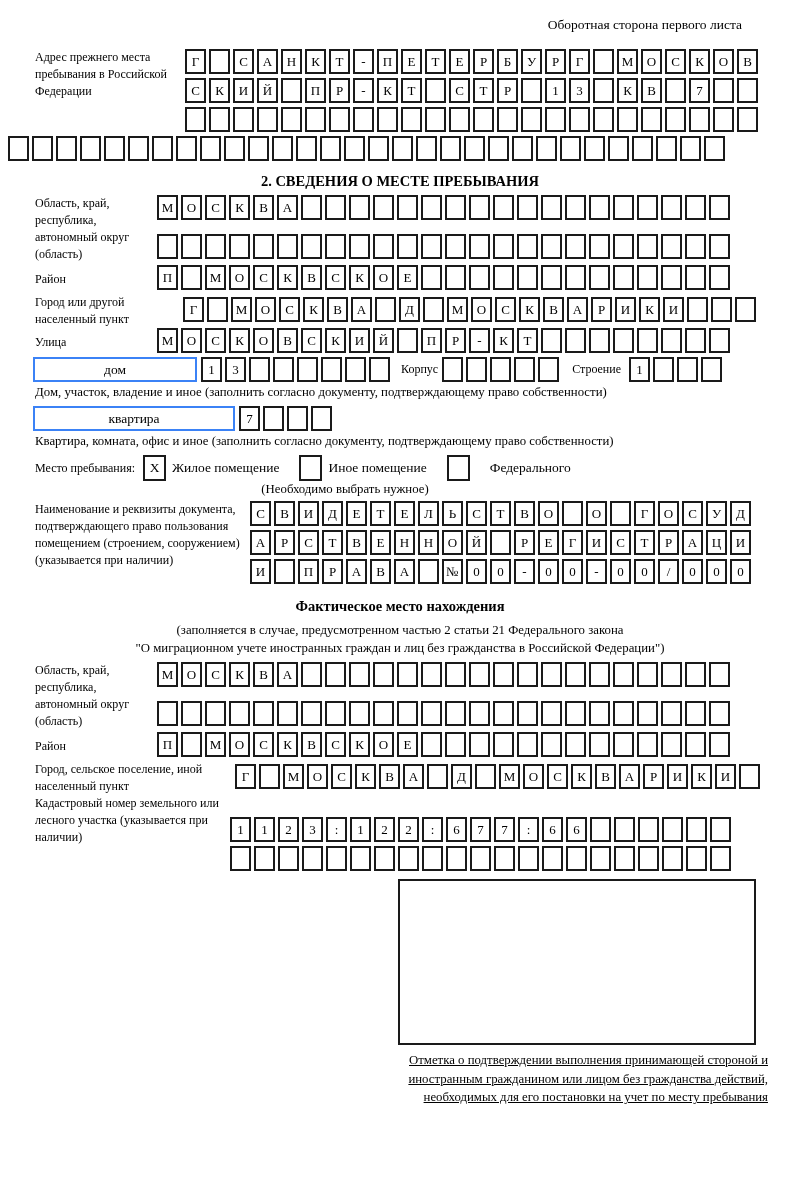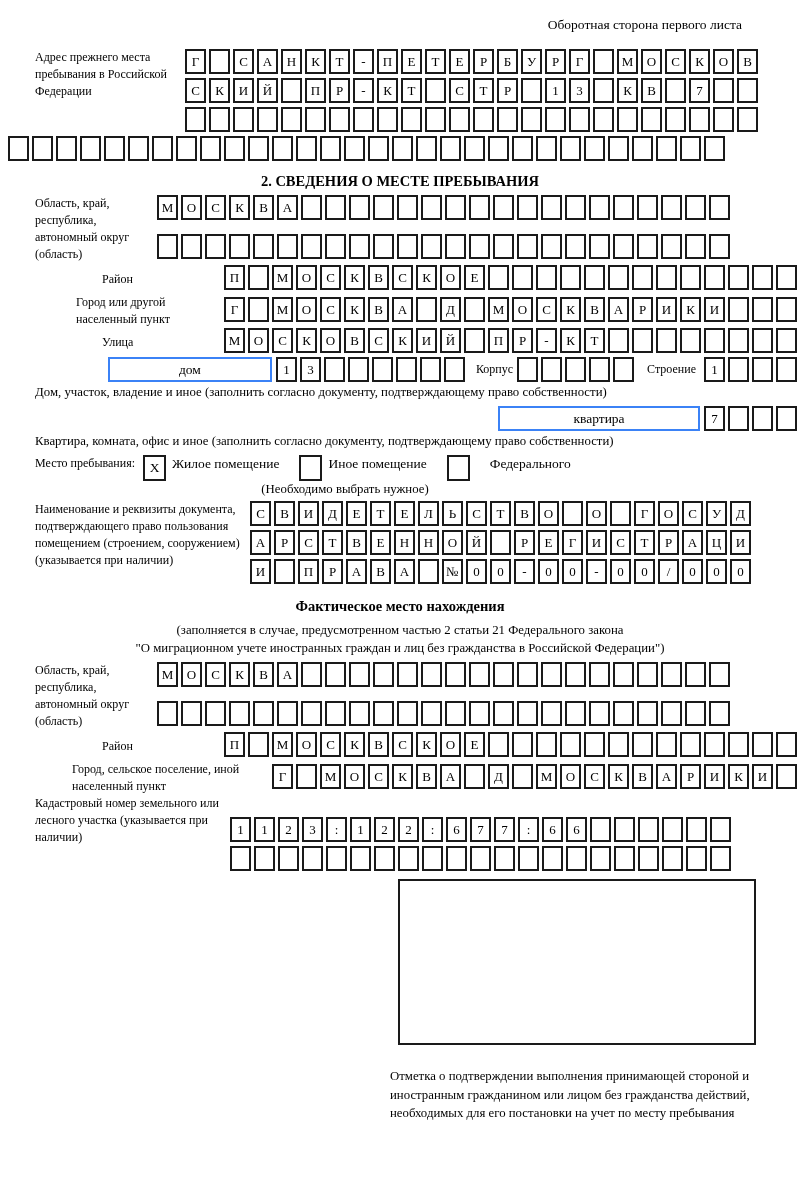--- a/index.html
+++ b/index.html
@@ -6,21 +6,21 @@
   body {
     width:800px; height:1180px; overflow:hidden; color:#000;
     font-family:"Liberation Serif","DejaVu Serif",serif;
     font-size:13.5px; line-height:1.4;
   }
   .page { padding-top:16px; }
   .hdr-note { text-align:right; padding-right:58px; font-size:13.5px; }
 
   .ml { margin-left:35px; }
   .rowflex { display:flex; align-items:flex-start; }
-  .vcenter { align-items:center;justify-content:flex-end; }
+  .vcenter { align-items:center; }
   .lbl { flex:none; font-size:12px; line-height:1.42; }
 
   .cells { display:flex; flex:none; margin-bottom:4px; }
   .cell {
     flex:none; width:17px; height:21px; margin-right:3px;
     border:2px solid #1a1a1a; text-align:center;
     font-size:13px; line-height:21px; overflow:hidden;
   }
   .widebox {
     flex:none; height:21px; border:2px solid #3b82f6;
@@ -36,30 +36,30 @@
   .w-region { width:122px; }
   .w-city1 { width:148px; }
   .w-doc { width:215px; }
   .w-city2 { width:200px; }
   .w-cad { width:195px; }
 
   .chkbox {
     flex:none; width:19px; height:22px; border:2px solid #1a1a1a;
     text-align:center; font-size:13.5px; line-height:22px; margin:0 6px;
   }
-  .stayrow { display:flex; }
+  .stayrow { display:flex; align-items:center; }
   .stayrow .opt-label { margin-right:14px; }
 
   .stamp-box {
     margin-left:398px; width:358px; height:166px;
     border:2px solid #1a1a1a; box-sizing:border-box;
   }
   .stamp-caption {
-    margin-left:390px; width:378px; text-align:left;
-    font-size:12.8px; margin-top:22px; line-height:1.45;
+    margin-left:390px; width:378px; text-align:right;
+    font-size:12.8px; margin-top:6px; line-height:1.45;text-decoration:underline;
   }
   .region-row1 { margin-bottom:14px; }
   .cad-rows { margin-top:22px; }
 </style>
 </head>
 <body>
 
 <div class="page">
 
   <div class="hdr-note">Оборотная сторона первого листа</div>

